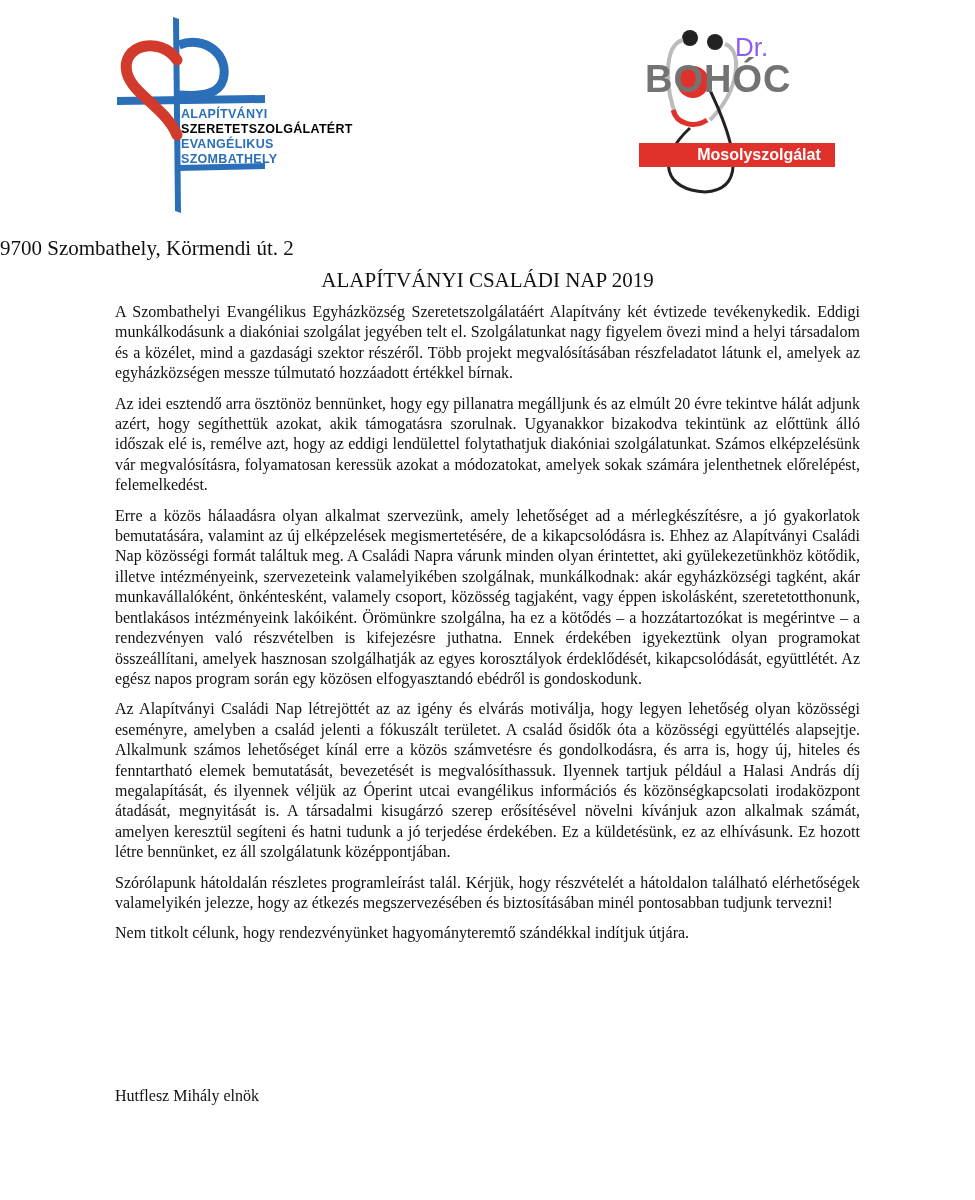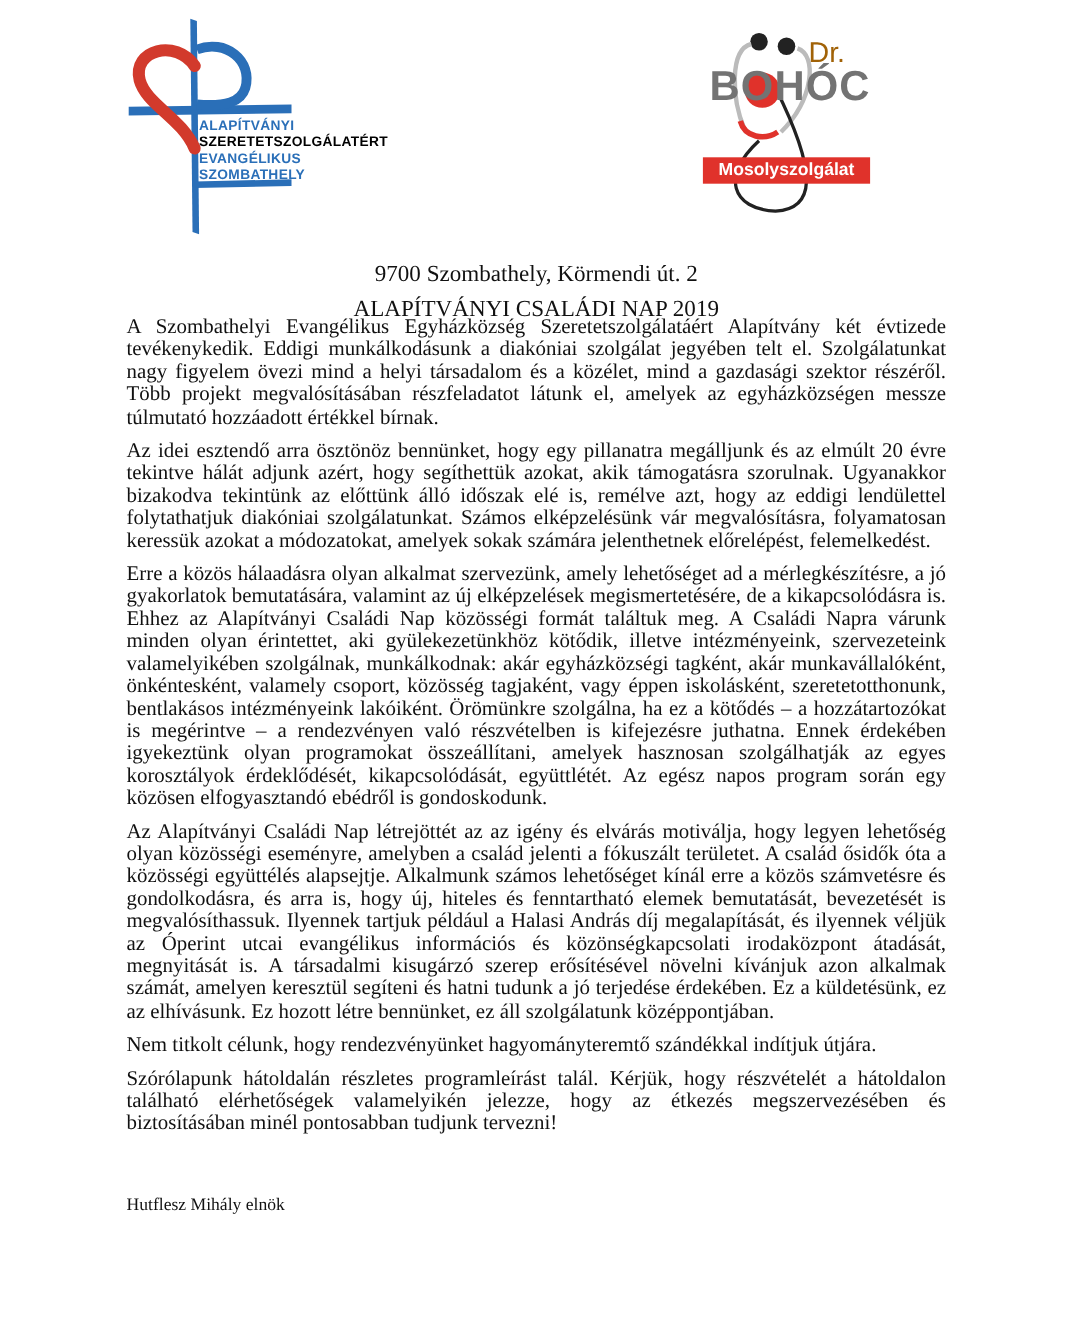--- a/index.html
+++ b/index.html
@@ -2,26 +2,26 @@
 <html><head>
 <meta charset="utf-8">
 <style>
   html, body { margin: 0; padding: 0; background: #ffffff; }
   body { width: 975px; height: 1200px; position: relative; overflow: hidden; font-family: "Liberation Serif", serif; color: #111; }
   .logo-left { position: absolute; left: 115px; top: 15px; width: 260px; height: 200px; }
   .logo-right { position: absolute; left: 615px; top: 20px; width: 200px; height: 180px; }
   .logo-text-left { position: absolute; left: 66px; top: 92px; font-family: "Liberation Sans", sans-serif; font-weight: bold; font-size: 12.5px; line-height: 15px; letter-spacing: 0.3px; }
   .logo-text-left .blue { color: #2a6fb8; }
   .logo-text-left .red { color: #000000; }
-  .dr { position: absolute; left: 120px; top: 12px; font-family: "Liberation Sans", sans-serif; font-size: 26px; color: #a16207; }
+  .dr { position: absolute; left: 120px; top: 12px; font-family: "Liberation Sans", sans-serif; font-size: 26px; color: #8b5cf6; }
   .bohoc { position: absolute; left: 30px; top: 38px; font-family: "Liberation Sans", sans-serif; font-weight: bold; font-size: 38px; color: #737373; letter-spacing: 1px; }
-  .mosoly { position: absolute; left: 24px; top: 123px; width: 152px; height: 24px; background: #e0322b; color: #fff; font-family: "Liberation Sans", sans-serif; font-weight: bold; font-size: 16px; line-height: 24px; text-align: center; }
-  .address { position: absolute; left: 0; width: 975px; top: 236px; text-align: center; font-size: 21px; }
+  .mosoly { position: absolute; left: 24px; top: 123px; width: 152px; height: 24px; background: #e0322b; color: #fff; font-family: "Liberation Sans", sans-serif; font-weight: bold; font-size: 16px; line-height: 24px; text-align: center; padding-left: 44px; }
+  .address { position: absolute; left: 0; width: 975px; top: 236px; font-size: 21px; }
   .title { position: absolute; left: 0; width: 975px; top: 268px; text-align: center; font-size: 21px; }
-  .body { position: absolute; left: 115px; top: 288px; width: 745px; font-size: 19px; line-height: 20.4px; }
+  .body { position: absolute; left: 115px; top: 302px; width: 745px; font-size: 16px; line-height: 20.4px; }
   .body p { margin: 0 0 10px 0; text-align: justify; }
   .signature { position: absolute; left: 115px; top: 1087px; font-size: 16px; }
 </style>
 </head>
 <body>
 
 <div class="logo-left">
   <svg width="260" height="200" viewBox="0 0 260 200">
 
     <path d="M58 2 L64 4 L66 198 L60 196 Z" fill="#2a6fb8"></path>
@@ -58,17 +58,17 @@
 </div>
 
 <div class="address">9700 Szombathely, Körmendi út. 2</div>
 <div class="title">ALAPÍTVÁNYI CSALÁDI NAP 2019</div>
 
 <div class="body">
   <p>A Szombathelyi Evangélikus Egyházközség Szeretetszolgálatáért Alapítvány két évtizede tevékenykedik. Eddigi munkálkodásunk a diakóniai szolgálat jegyében telt el. Szolgálatunkat nagy figyelem övezi mind a helyi társadalom és a közélet, mind a gazdasági szektor részéről. Több projekt megvalósításában részfeladatot látunk el, amelyek az egyházközségen messze túlmutató hozzáadott értékkel bírnak.</p>
   <p>Az idei esztendő arra ösztönöz bennünket, hogy egy pillanatra megálljunk és az elmúlt 20 évre tekintve hálát adjunk azért, hogy segíthettük azokat, akik támogatásra szorulnak. Ugyanakkor bizakodva tekintünk az előttünk álló időszak elé is, remélve azt, hogy az eddigi lendülettel folytathatjuk diakóniai szolgálatunkat. Számos elképzelésünk vár megvalósításra, folyamatosan keressük azokat a módozatokat, amelyek sokak számára jelenthetnek előrelépést, felemelkedést.</p>
   <p>Erre a közös hálaadásra olyan alkalmat szervezünk, amely lehetőséget ad a mérlegkészítésre, a jó gyakorlatok bemutatására, valamint az új elképzelések megismertetésére, de a kikapcsolódásra is. Ehhez az Alapítványi Családi Nap közösségi formát találtuk meg. A Családi Napra várunk minden olyan érintettet, aki gyülekezetünkhöz kötődik, illetve intézményeink, szervezeteink valamelyikében szolgálnak, munkálkodnak: akár egyházközségi tagként, akár munkavállalóként, önkéntesként, valamely csoport, közösség tagjaként, vagy éppen iskolásként, szeretetotthonunk, bentlakásos intézményeink lakóiként. Örömünkre szolgálna, ha ez a kötődés – a hozzátartozókat is megérintve – a rendezvényen való részvételben is kifejezésre juthatna. Ennek érdekében igyekeztünk olyan programokat összeállítani, amelyek hasznosan szolgálhatják az egyes korosztályok érdeklődését, kikapcsolódását, együttlétét. Az egész napos program során egy közösen elfogyasztandó ebédről is gondoskodunk.</p>
   <p>Az Alapítványi Családi Nap létrejöttét az az igény és elvárás motiválja, hogy legyen lehetőség olyan közösségi eseményre, amelyben a család jelenti a fókuszált területet. A család ősidők óta a közösségi együttélés alapsejtje. Alkalmunk számos lehetőséget kínál erre a közös számvetésre és gondolkodásra, és arra is, hogy új, hiteles és fenntartható elemek bemutatását, bevezetését is megvalósíthassuk. Ilyennek tartjuk például a Halasi András díj megalapítását, és ilyennek véljük az Óperint utcai evangélikus információs és közönségkapcsolati irodaközpont átadását, megnyitását is. A társadalmi kisugárzó szerep erősítésével növelni kívánjuk azon alkalmak számát, amelyen keresztül segíteni és hatni tudunk a jó terjedése érdekében. Ez a küldetésünk, ez az elhívásunk. Ez hozott létre bennünket, ez áll szolgálatunk középpontjában.</p>
+  <p>Szórólapunk hátoldalán részletes programleírást talál. Kérjük, hogy részvételét a hátoldalon található elérhetőségek valamelyikén jelezze, hogy az étkezés megszervezésében és biztosításában minél pontosabban tudjunk tervezni!</p>
   <p>Nem titkolt célunk, hogy rendezvényünket hagyományteremtő szándékkal indítjuk útjára.</p>
-  <p>Szórólapunk hátoldalán részletes programleírást talál. Kérjük, hogy részvételét a hátoldalon található elérhetőségek valamelyikén jelezze, hogy az étkezés megszervezésében és biztosításában minél pontosabban tudjunk tervezni!</p>
 </div>
 
 <div class="signature">Hutflesz Mihály elnök</div>
 
 </body></html>

